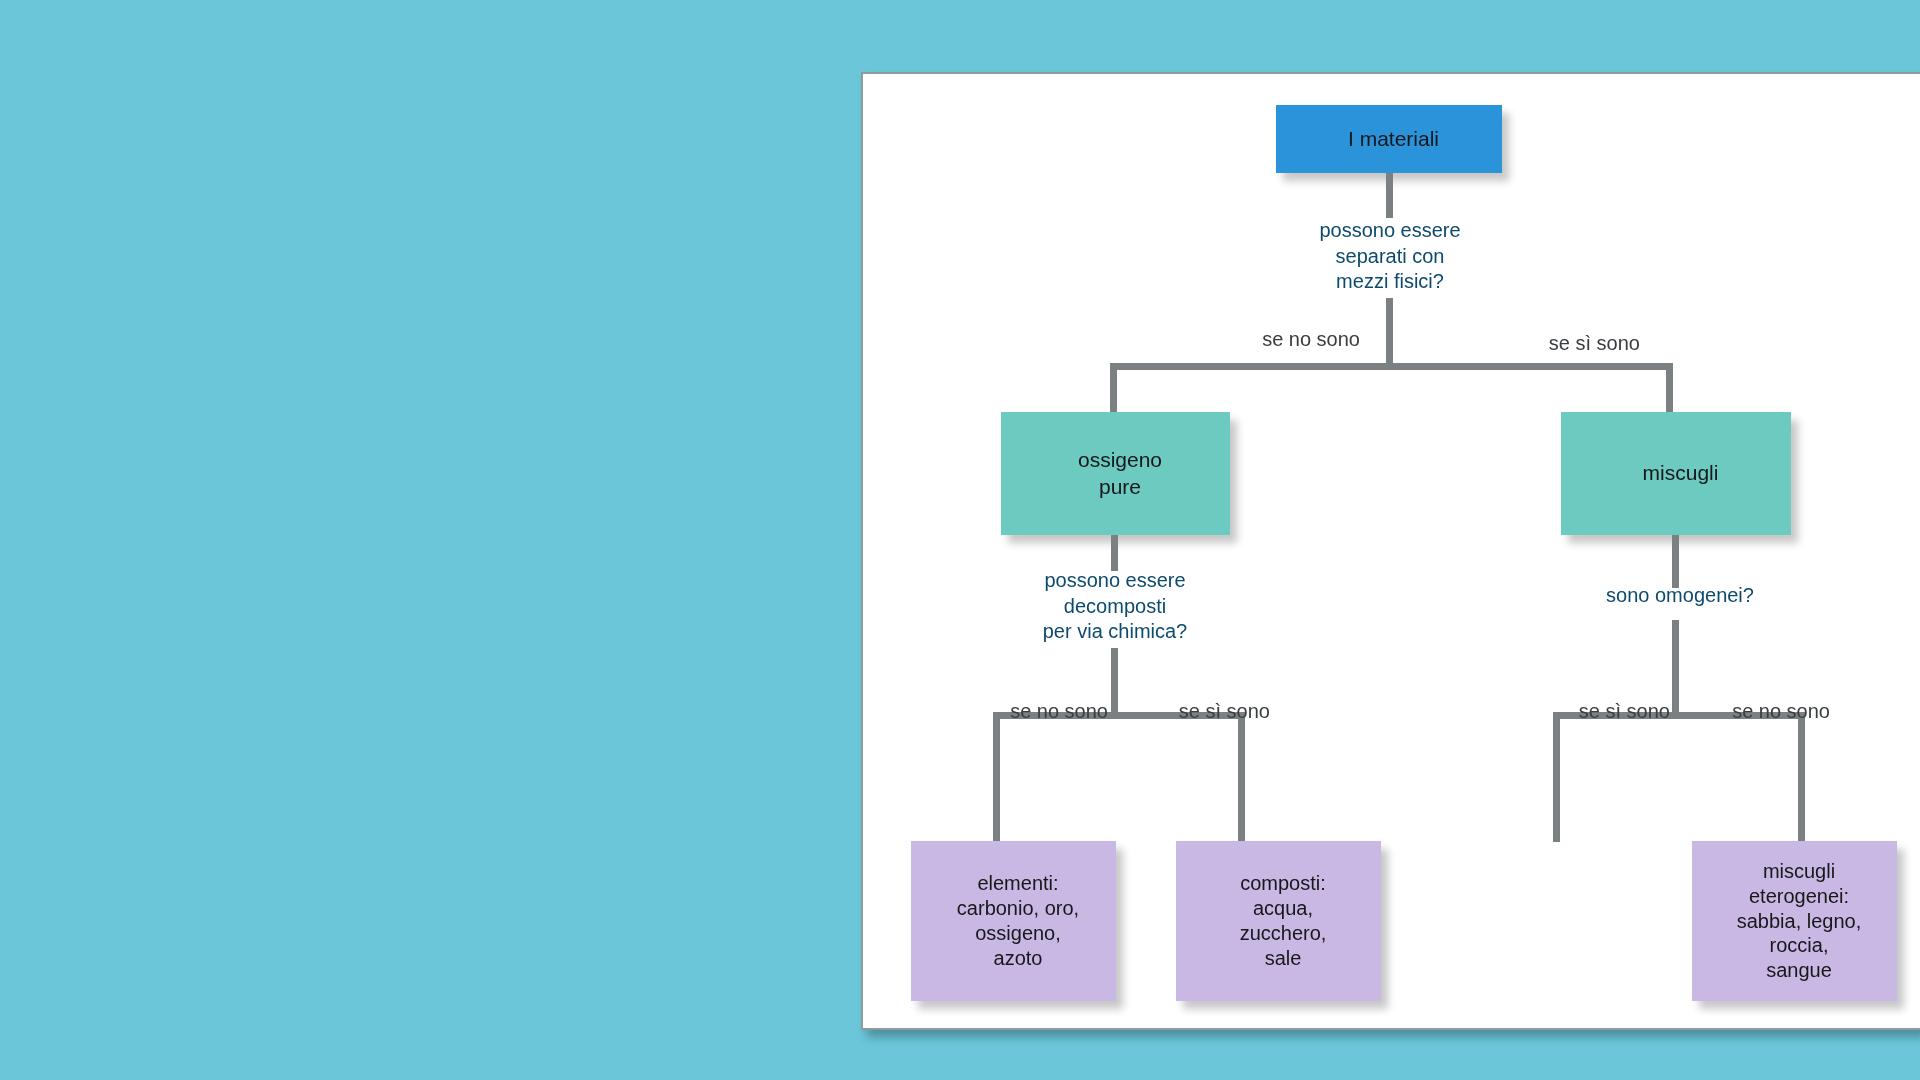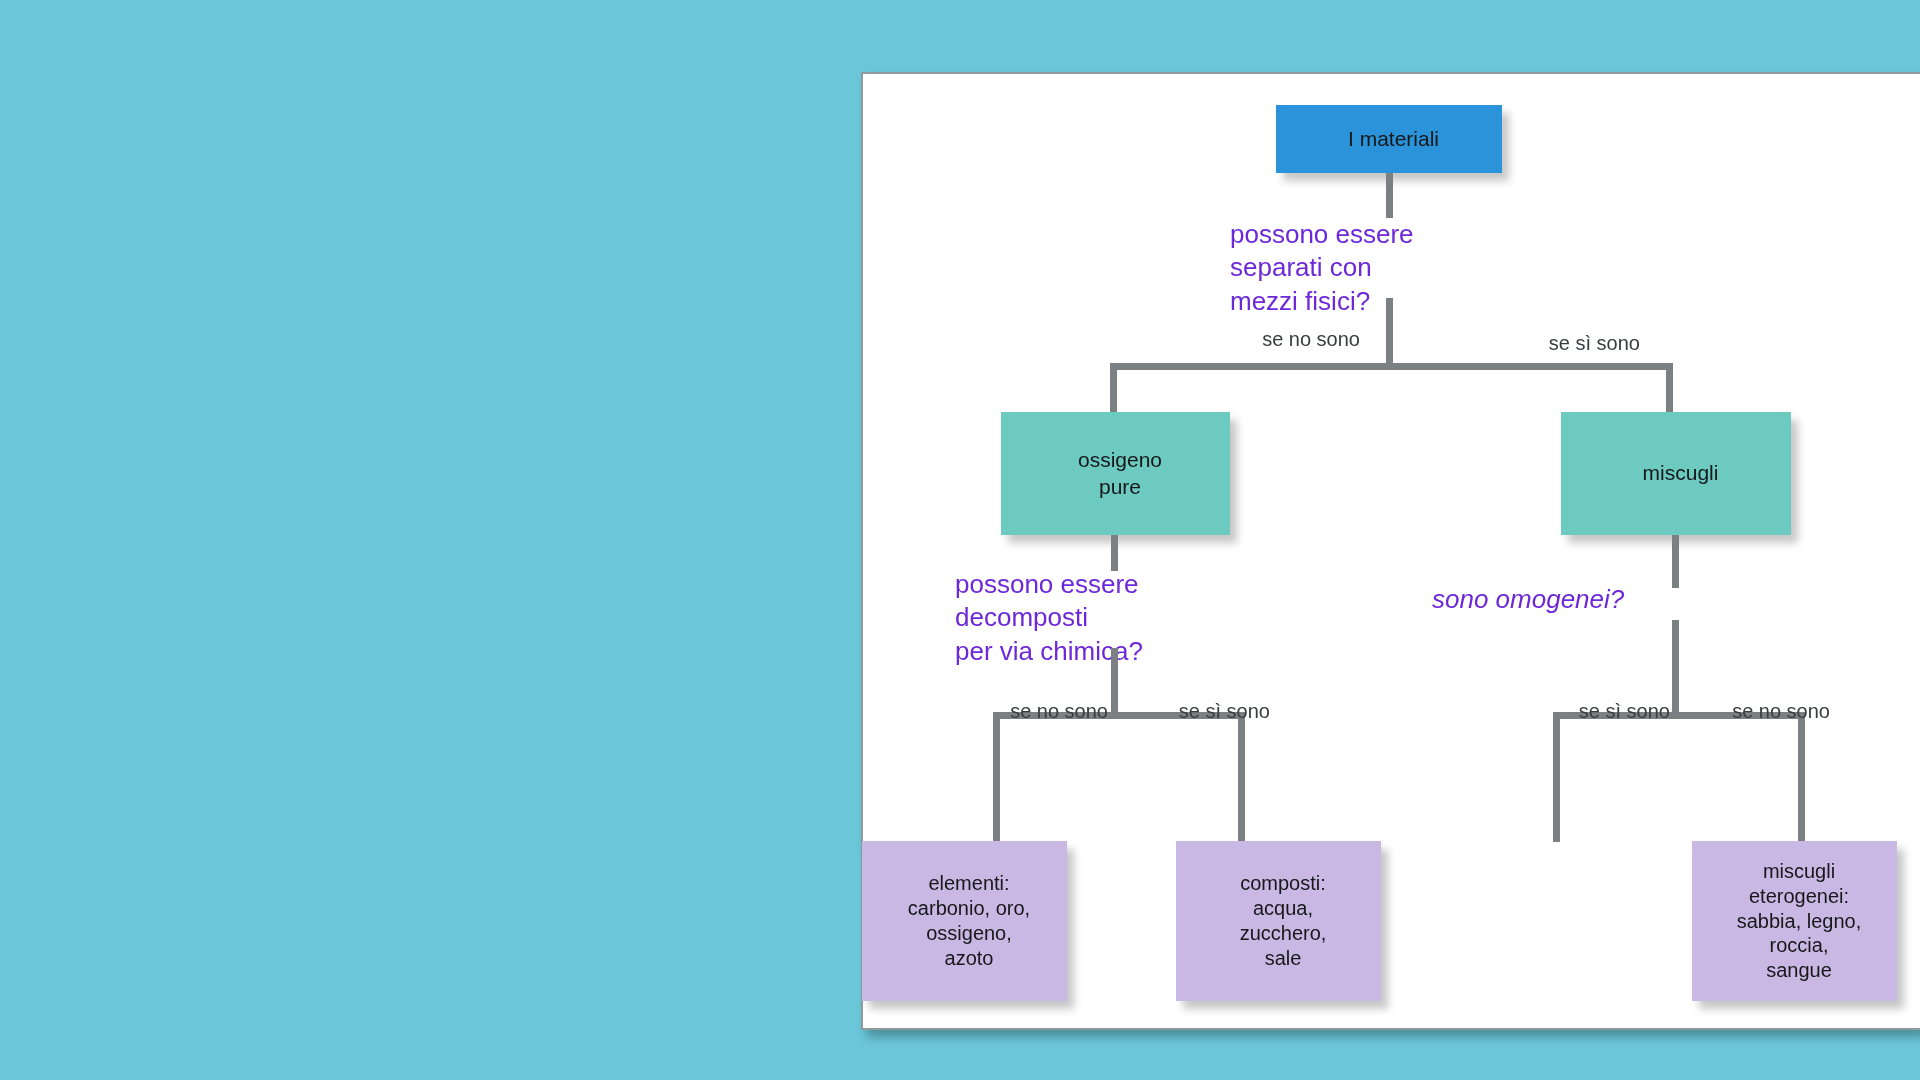--- a/index.html
+++ b/index.html
@@ -67,23 +67,23 @@
     font-size: 21px;
   }
   .node.leaf {
     background: #c9b8e4;
     font-size: 20px;
   }
 
   
   .qtext {
     position: absolute;
-    text-align: left;
-    color: #6d28d9;
-    font-size: 26px;
+    text-align: center;
+    color: #0c4a6e;
+    font-size: 20px;
     line-height: 1.28;
     white-space: pre-line;
   }
   .elabel {
     position: absolute;
     text-align: right;
     color: #3a3d40;
     font-size: 20px;
     white-space: nowrap;
   }
@@ -126,39 +126,39 @@
   <div class="conn v" style="left:1111px; top:535px; width:7px; height:36px;"></div>
 
   <div class="qtext" style="left:955px; top:568px; width:320px;">possono essere
 decomposti
 per via chimica?</div>
 
   <div class="conn v" style="left:1111px; top:648px; width:7px; height:66px;"></div>
 
   <div class="conn v" style="left:1672px; top:535px; width:7px; height:53px;"></div>
 
-  <div class="qtext" style="left:1432px; top:583px; width:320px;font-style:italic;">sono omogenei?</div>
+  <div class="qtext" style="left:1520px; top:583px; width:320px;">sono omogenei?</div>
 
   <div class="conn v" style="left:1672px; top:620px; width:7px; height:94px;"></div>
 
   <div class="conn h" style="left:993px; top:712px; width:252px; height:7px;"></div>
   <div class="conn v" style="left:993px; top:712px; width:7px; height:130px;"></div>
   <div class="conn v" style="left:1238px; top:712px; width:7px; height:130px;"></div>
 
   <div class="elabel" style="left:960px; top:700px; width:148px;">se no sono</div>
   <div class="elabel" style="left:1122px; top:700px; width:148px;">se sì sono</div>
 
   <div class="conn h" style="left:1553px; top:712px; width:252px; height:7px;"></div>
   <div class="conn v" style="left:1553px; top:712px; width:7px; height:130px;"></div>
   <div class="conn v" style="left:1798px; top:712px; width:7px; height:130px;"></div>
 
   <div class="elabel" style="left:1522px; top:700px; width:148px;">se sì sono</div>
   <div class="elabel" style="left:1682px; top:700px; width:148px;">se no sono</div>
 
-  <div class="node leaf" style="left:862px; top:841px; width:205px; height:160px;">
+  <div class="node leaf" style="left:911px; top:841px; width:205px; height:160px;">
     <span>elementi:
 carbonio, oro,
 ossigeno,
 azoto</span>
   </div>
 
   <div class="node leaf" style="left:1132px; top:841px; width:205px; height:160px;margin-left:44px;">
     <span>composti:
 acqua,
 zucchero,

